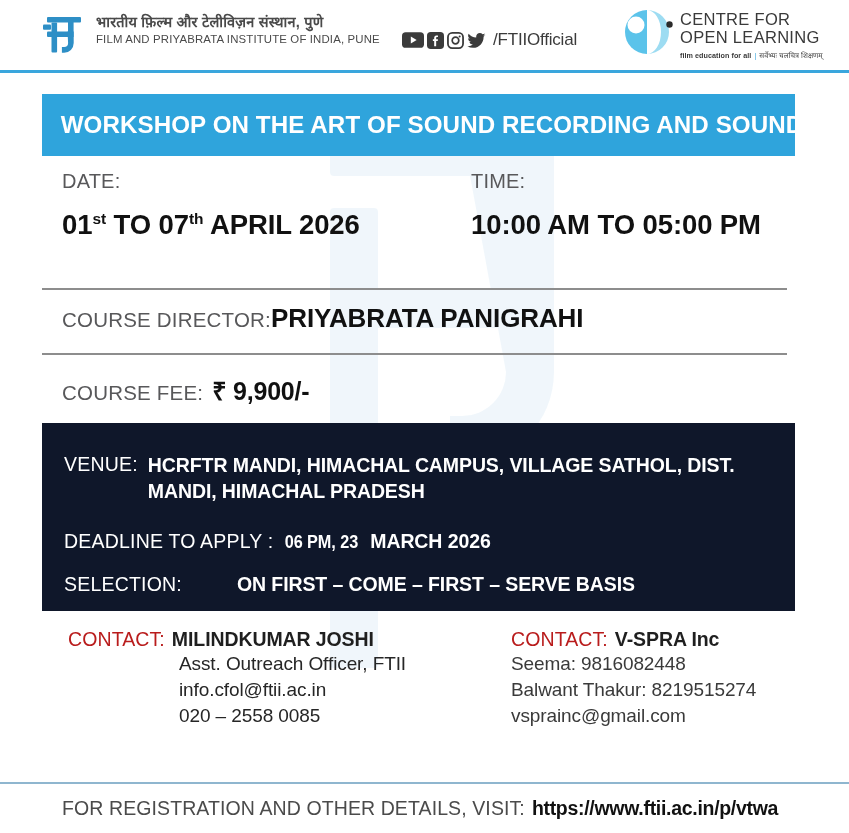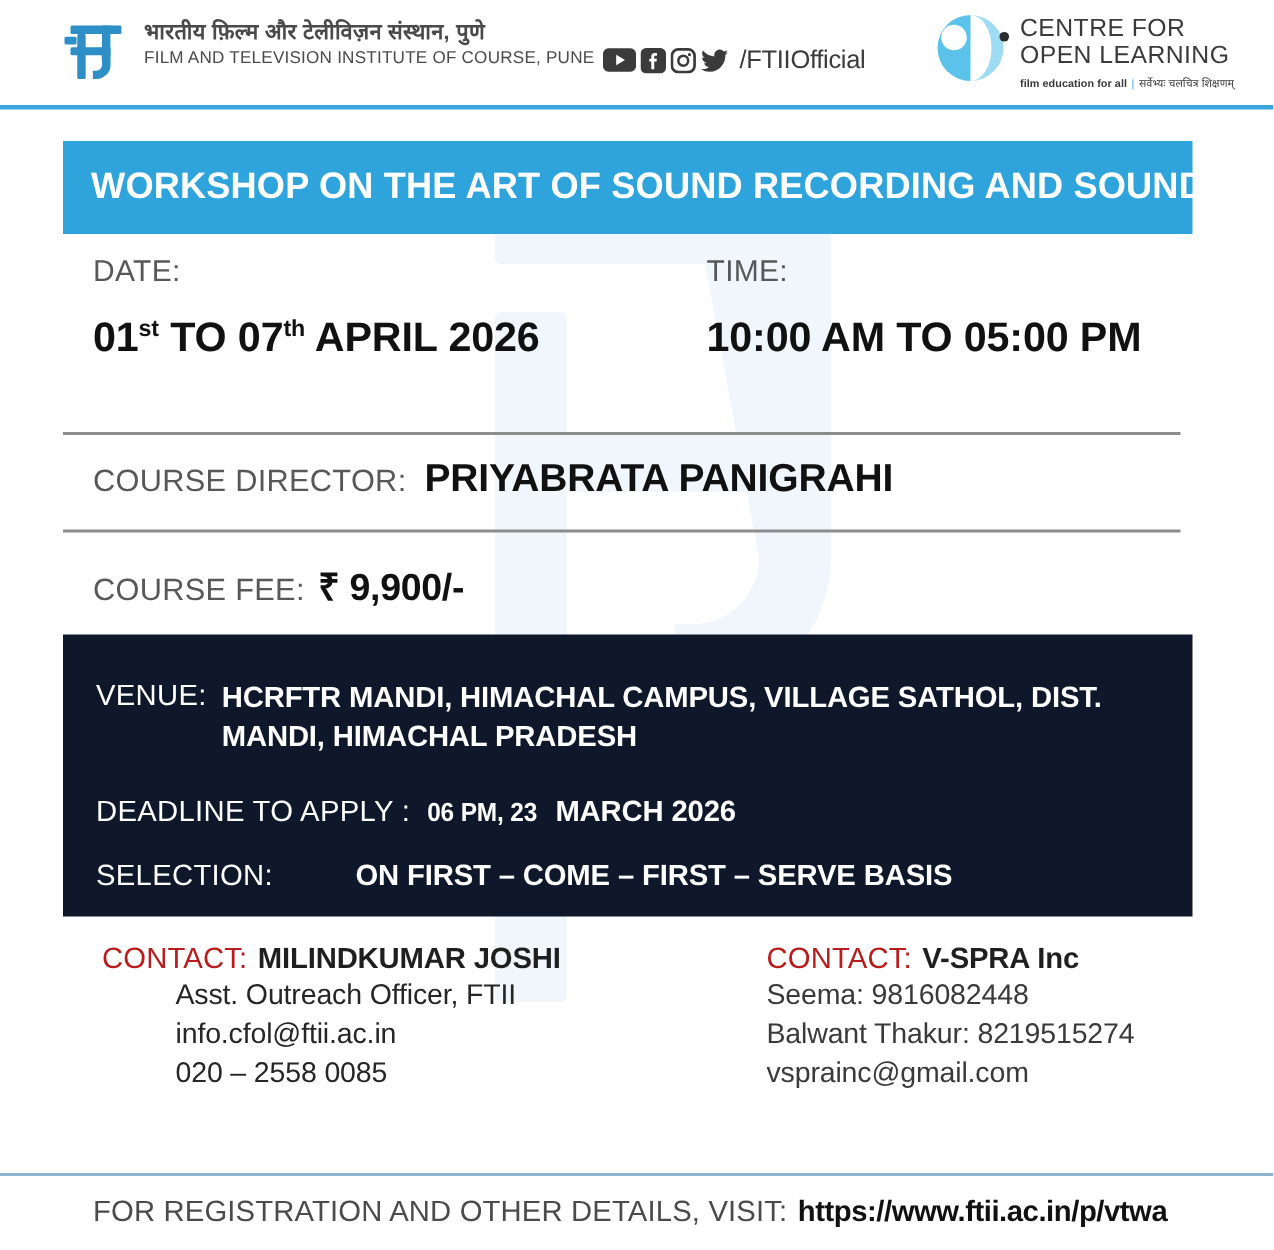--- a/index.html
+++ b/index.html
@@ -65,21 +65,21 @@
   .dt-value{font-size:27.5px;font-weight:bold;color:#111;margin-top:16px;letter-spacing:-.1px;white-space:nowrap;}
   .dt-value sup{font-size:15.5px;vertical-align:super;font-weight:bold;}
 
   
   .sep-line{position:absolute;left:42px;width:745px;height:2px;background:#8d8d8d;z-index:2;}
   .sep-1{top:288px;}
   .sep-2{top:353px;}
 
   .director{position:absolute;left:62px;top:303px;z-index:2;display:flex;align-items:baseline;}
   .director-label{font-size:20.5px;color:#58585a;letter-spacing:.2px;}
-  .director-name{font-size:26px;font-weight:bold;color:#111;margin-left:12px;letter-spacing:-.1px;}
+  .director-name{font-size:26px;font-weight:bold;color:#111;letter-spacing:-.1px;}
 
   .fee{position:absolute;left:62px;top:373px;z-index:2;display:flex;align-items:baseline;}
   .fee-label{font-size:20.5px;color:#58585a;letter-spacing:.2px;}
   .fee-value{font-size:25px;font-weight:bold;color:#111;margin-left:9px;letter-spacing:-.2px;}
 
   
   .darkblock{
     position:absolute;left:42px;top:423px;width:753px;height:188px;
     background:#0f172a;z-index:2;color:#ffffff;
   }
@@ -97,21 +97,21 @@
   .selection-value{font-size:19.5px;font-weight:bold;margin-left:7px;letter-spacing:-.1px;}
 
   
   .contacts{position:absolute;top:628px;left:0;width:849px;z-index:2;}
   .contact-left{position:absolute;left:68px;top:0;}
   .contact-right{position:absolute;left:511px;top:0;}
   .c-row{display:flex;align-items:baseline;}
   .c-label{font-size:19.5px;color:#b91c1c;letter-spacing:.1px;}
   .c-strong{font-size:19.5px;font-weight:bold;color:#1f1f1f;margin-left:7px;letter-spacing:-.1px;}
   .c-line{font-size:19px;color:#262626;line-height:1.38;letter-spacing:-.1px;}
-  .contact-left .c-sub{margin-left:49px;}
+  .contact-left .c-sub{margin-left:111px;}
   .contact-right .c-line{color:#3a3a3a;}
 
   
   .foot-rule{position:absolute;left:0;top:782px;width:849px;height:2px;background:#8fb6cf;z-index:2;}
   .footer{position:absolute;left:62px;top:797px;z-index:2;display:flex;align-items:baseline;}
   .foot-label{font-size:19.5px;color:#4b4b4b;letter-spacing:.1px;}
   .foot-url{font-size:19.5px;font-weight:bold;color:#111;margin-left:7px;letter-spacing:-.3px;}
 </style>
 </head>
 <body>
@@ -139,21 +139,21 @@
           <rect x="9" y="23.5" width="26" height="5.4" rx="1"></rect>
           <path d="M30 9 h5.6 v20 h-5.6 z"></path>
           <path d="M29.5 23.5 h6.2 v11.6 a9.6 9.6 0 0 1 -9.6 9.6 h-2.2 v-5.6 h2.2 a4 4 0 0 0 4 -4 z"></path>
           <rect x="5" y="16.5" width="8" height="5.2" rx="1"></rect>
         </g>
       </svg>
     </div>
 
     <div class="ftii-text">
       <div class="ftii-hi">भारतीय फ़िल्म और टेलीविज़न संस्थान, पुणे</div>
-      <div class="ftii-en">FILM AND TELEVISION INSTITUTE OF COURSE, PUNE</div>
+      <div class="ftii-en">FILM AND PRIYABRATA INSTITUTE OF INDIA, PUNE</div>
     </div>
 
     <div class="social">
       <span>
         <svg width="22" height="16" viewBox="0 0 24 17" xmlns="http://www.w3.org/2000/svg">
           <rect x="0" y="0" width="24" height="17" rx="4" fill="#3b3b3b"></rect>
           <path d="M9.6 4.6 L16 8.5 L9.6 12.4 Z" fill="#ffffff"></path>
         </svg>
       </span>
       <span>

